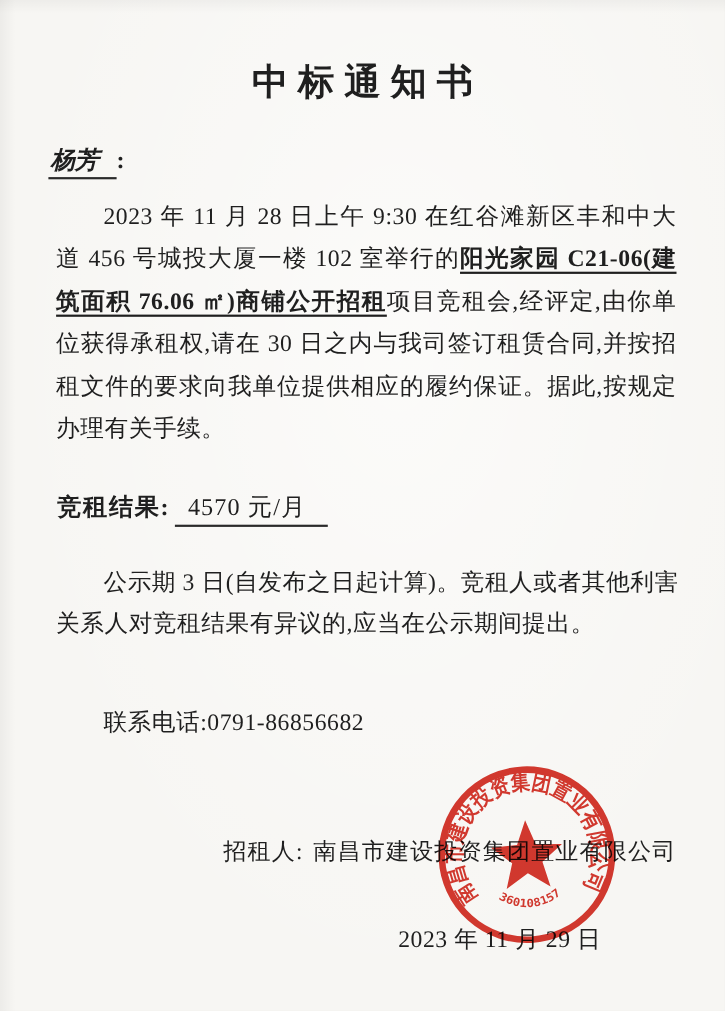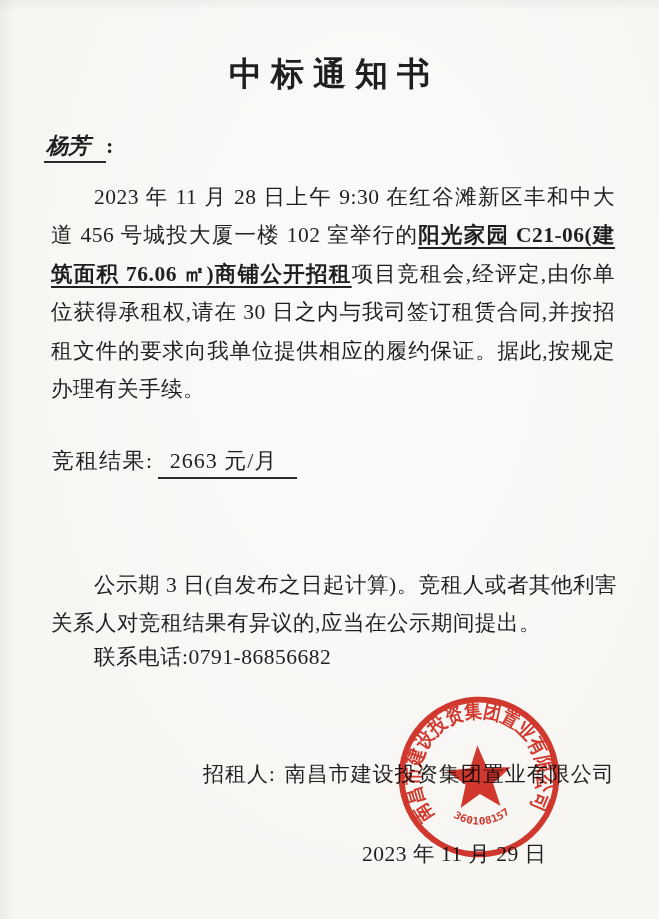--- a/index.html
+++ b/index.html
@@ -31,31 +31,31 @@
     border-bottom:2px solid #2a2a2a;
     padding:0 16px 3px 2px;
   }
   .para {
     position:absolute; left:51px; width:564px;
     font-size:21.5px; line-height:38.5px;
     text-align:justify; text-indent:2em;
     letter-spacing:0.5px;
   }
   .para1 { top:156px; }
-  .para2 { top:544px; width:566px; }
+  .para2 { top:488px; width:566px; }
   .hl {
     font-weight:bold;
     text-decoration:underline;
     text-underline-offset:5px;
     text-decoration-thickness:1.5px;
   }
   .result {
     position:absolute; top:446px; left:52px; font-size:22px;
   }
-  .result .label { font-weight:normal; letter-spacing:1.5px;text-align:right; }
+  .result .label { font-weight:bold; letter-spacing:1.5px;text-align:right; }
   .result .value {
     border-bottom:2px solid #2a2a2a;
     padding:0 20px 4px 12px;
     margin-left:4px; letter-spacing:1px;
   }
   .plain-line {
     position:absolute; left:51px; width:578px;
     font-size:21.5px; letter-spacing:0.5px;
     text-indent:2em; white-space:nowrap;
   }
@@ -95,21 +95,21 @@
 
   <div class="addressee">
     <span class="name">杨芳</span><span>:</span>
   </div>
 
   <p class="para para1">
     <span>2023 年 11 月 28 日上午 9:30 在红谷滩新区丰和中大道 456 号城投大厦一楼 102 室举行的</span><span class="hl">阳光家园 C21-06(建筑面积 76.06 ㎡)商铺公开招租</span><span>项目竞租会,经评定,由你单位获得承租权,请在 30 日之内与我司签订租赁合同,并按招租文件的要求向我单位提供相应的履约保证。据此,按规定办理有关手续。</span>
   </p>
 
   <div class="result">
-    <span class="label">竞租结果:</span><span class="value">2663 元/月</span>
+    <span class="label">竞租结果:</span><span class="value">4570 元/月</span>
   </div>
 
   <p class="para para2">公示期 3 日(自发布之日起计算)。竞租人或者其他利害关系人对竞租结果有异议的,应当在公示期间提出。</p>
 
 
   <div class="plain-line phone-line">联系电话:0791-86856682</div>
 
   <div class="signature">
     <span>招租人:</span><span class="issuer-name">南昌市建设投资集团置业有限公司</span>
   </div>

